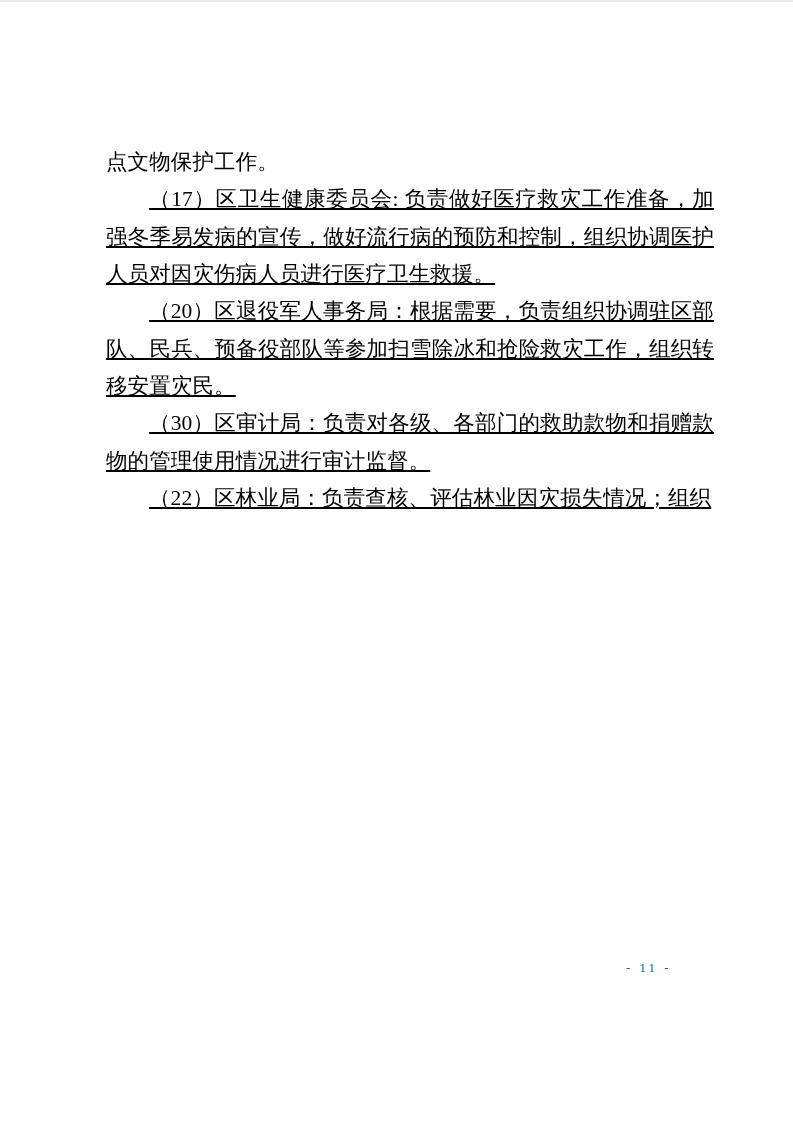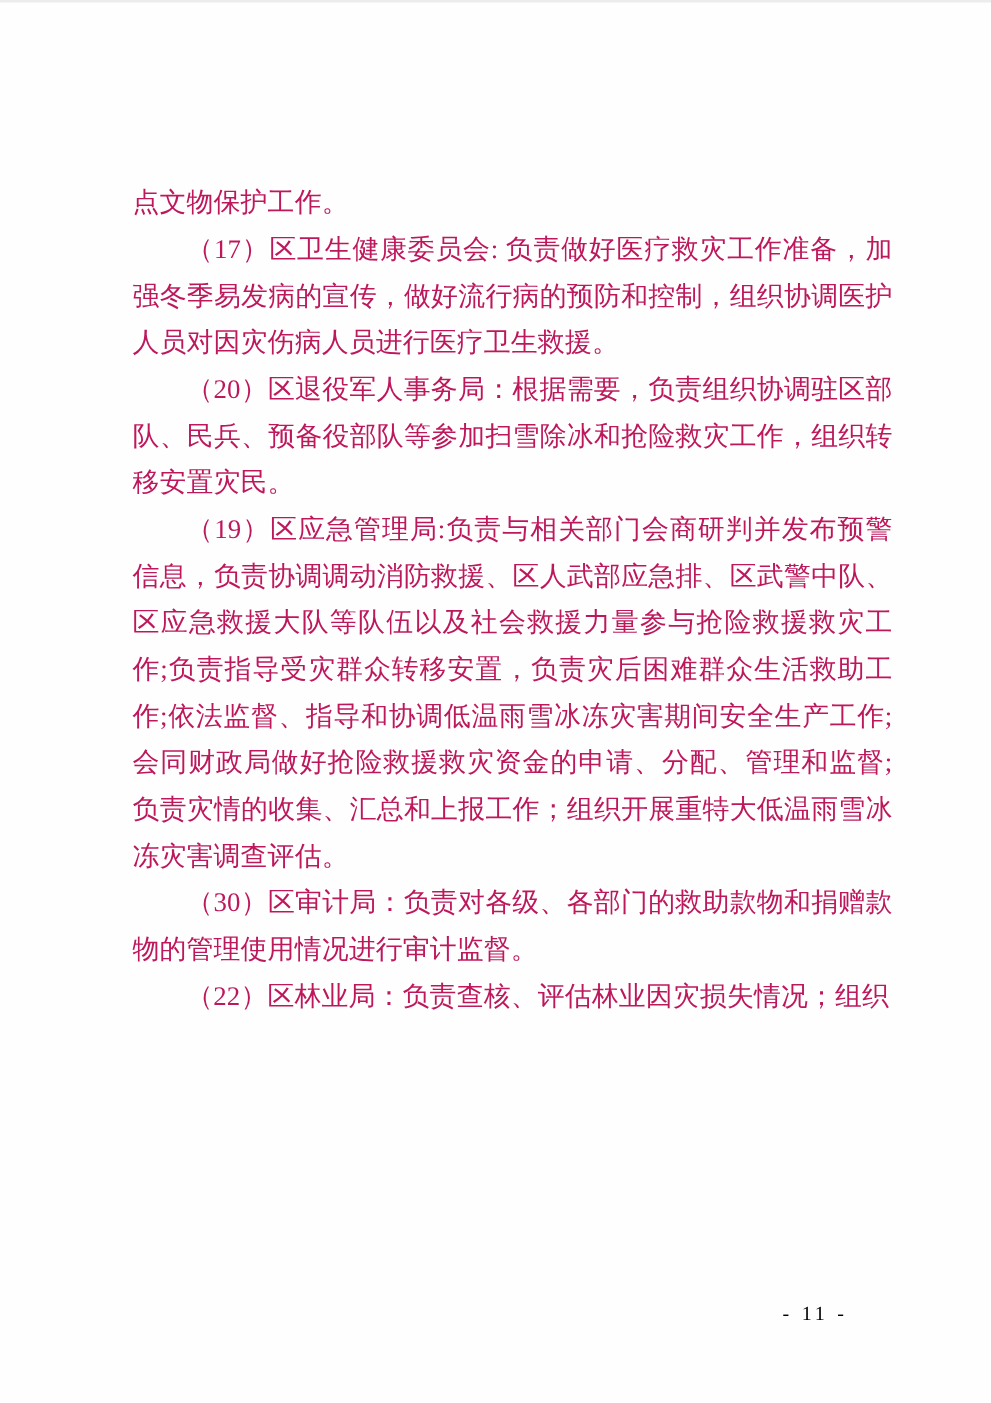--- a/index.html
+++ b/index.html
@@ -35,48 +35,48 @@
     width: 608px;
   }
   .para {
     margin: 0;
     padding: 0;
     font-size: 21.5px;
     line-height: 37.33px;
     letter-spacing: 0.12px;
     text-align: justify;
     text-justify: inter-character;
-    color: #be185d;
+    color: #000000;
     word-break: break-all;
   }
   .para.indent {
     text-indent: 43px;
+    text-decoration: underline;
   }
   .page-number {
     position: absolute;
     left: 626px;
-    top: 1040px;
+    top: 956px;
     width: 90px;
-    font-size: 16px;
+    font-size: 13px;
     line-height: 24px;
     letter-spacing: 3px;
-    color: #000000;
+    color: #0369a1;
     white-space: nowrap;
   }
 </style>
 </head>
 <body>
 
 <div class="page">
   <div class="page-top-edge"></div>
 
   <main class="body-text">
 
   <p class="para">点文物保护工作。</p>
       <p class="para indent">（17）区卫生健康委员会: 负责做好医疗救灾工作准备，加强冬季易发病的宣传，做好流行病的预防和控制，组织协调医护人员对因灾伤病人员进行医疗卫生救援。</p>
       <p class="para indent">（20）区退役军人事务局：根据需要，负责组织协调驻区部队、民兵、预备役部队等参加扫雪除冰和抢险救灾工作，组织转移安置灾民。</p>
-      <p class="para indent">（19）区应急管理局:负责与相关部门会商研判并发布预警信息，负责协调调动消防救援、区人武部应急排、区武警中队、区应急救援大队等队伍以及社会救援力量参与抢险救援救灾工作;负责指导受灾群众转移安置，负责灾后困难群众生活救助工作;依法监督、指导和协调低温雨雪冰冻灾害期间安全生产工作;会同财政局做好抢险救援救灾资金的申请、分配、管理和监督;负责灾情的收集、汇总和上报工作；组织开展重特大低温雨雪冰冻灾害调查评估。</p>
       <p class="para indent">（30）区审计局：负责对各级、各部门的救助款物和捐赠款物的管理使用情况进行审计监督。</p>
       <p class="para indent">（22）区林业局：负责查核、评估林业因灾损失情况；组织</p>
     </main>
 
   <div class="page-number">- 11 -</div>
 </div>
 
 </body></html>

